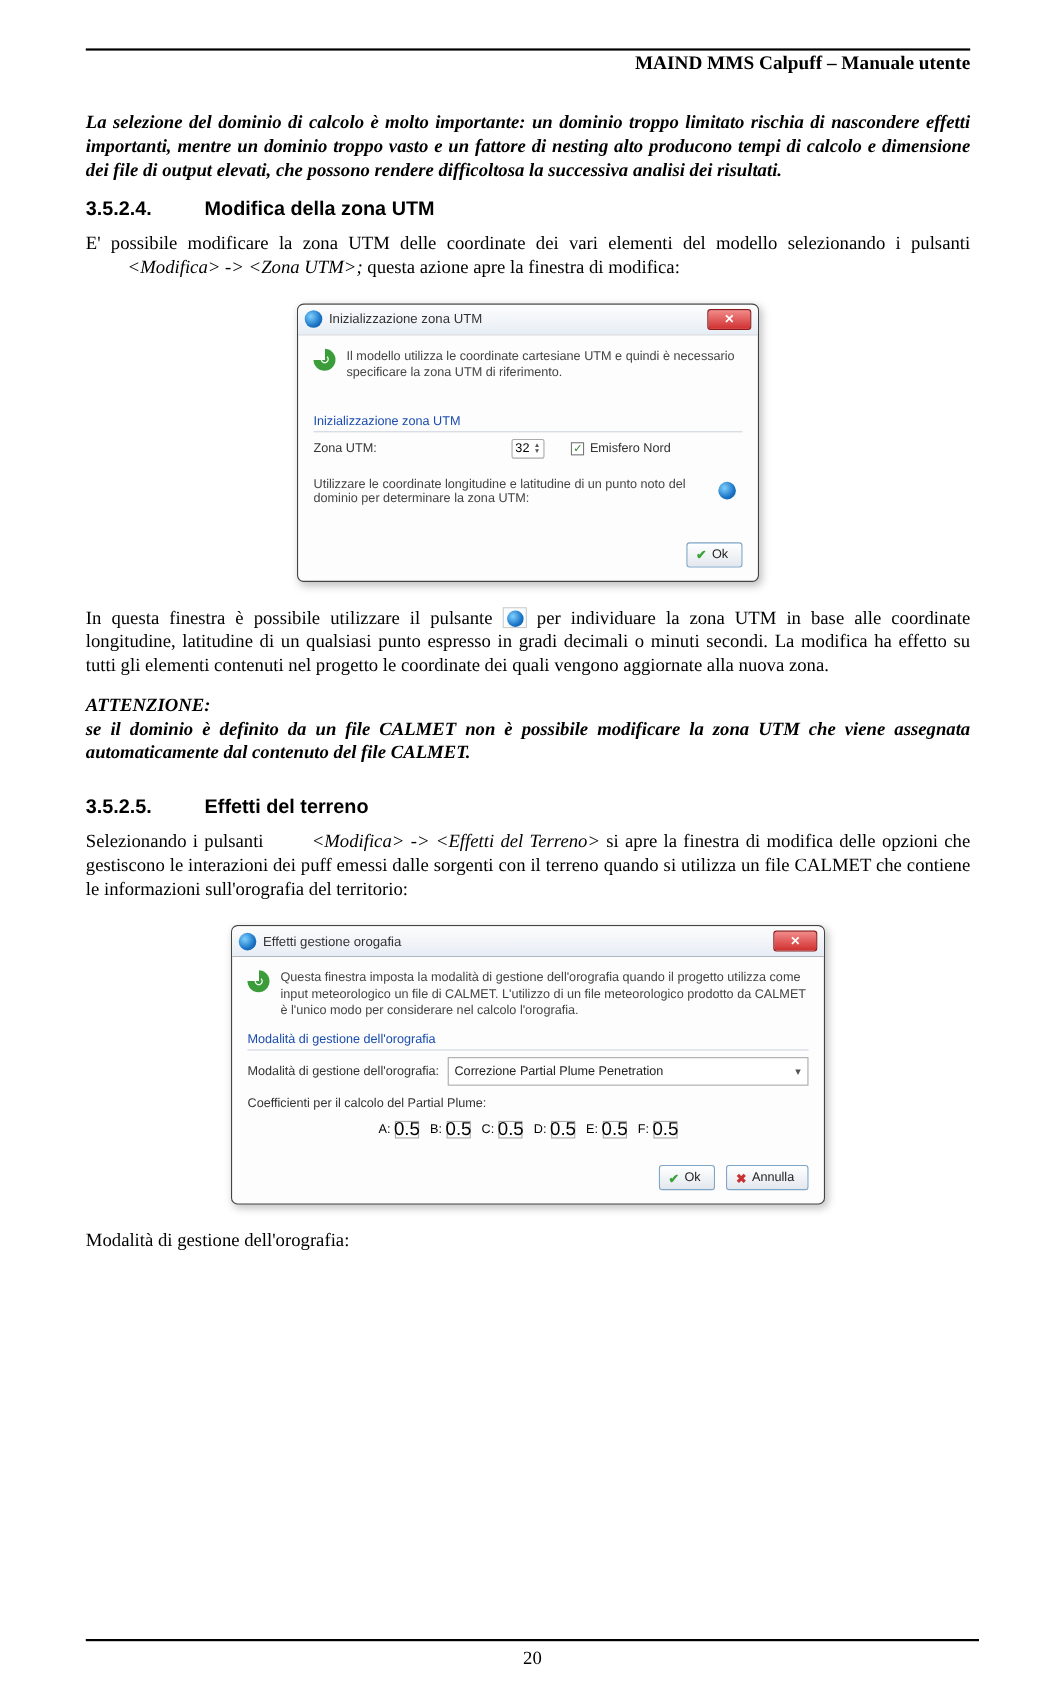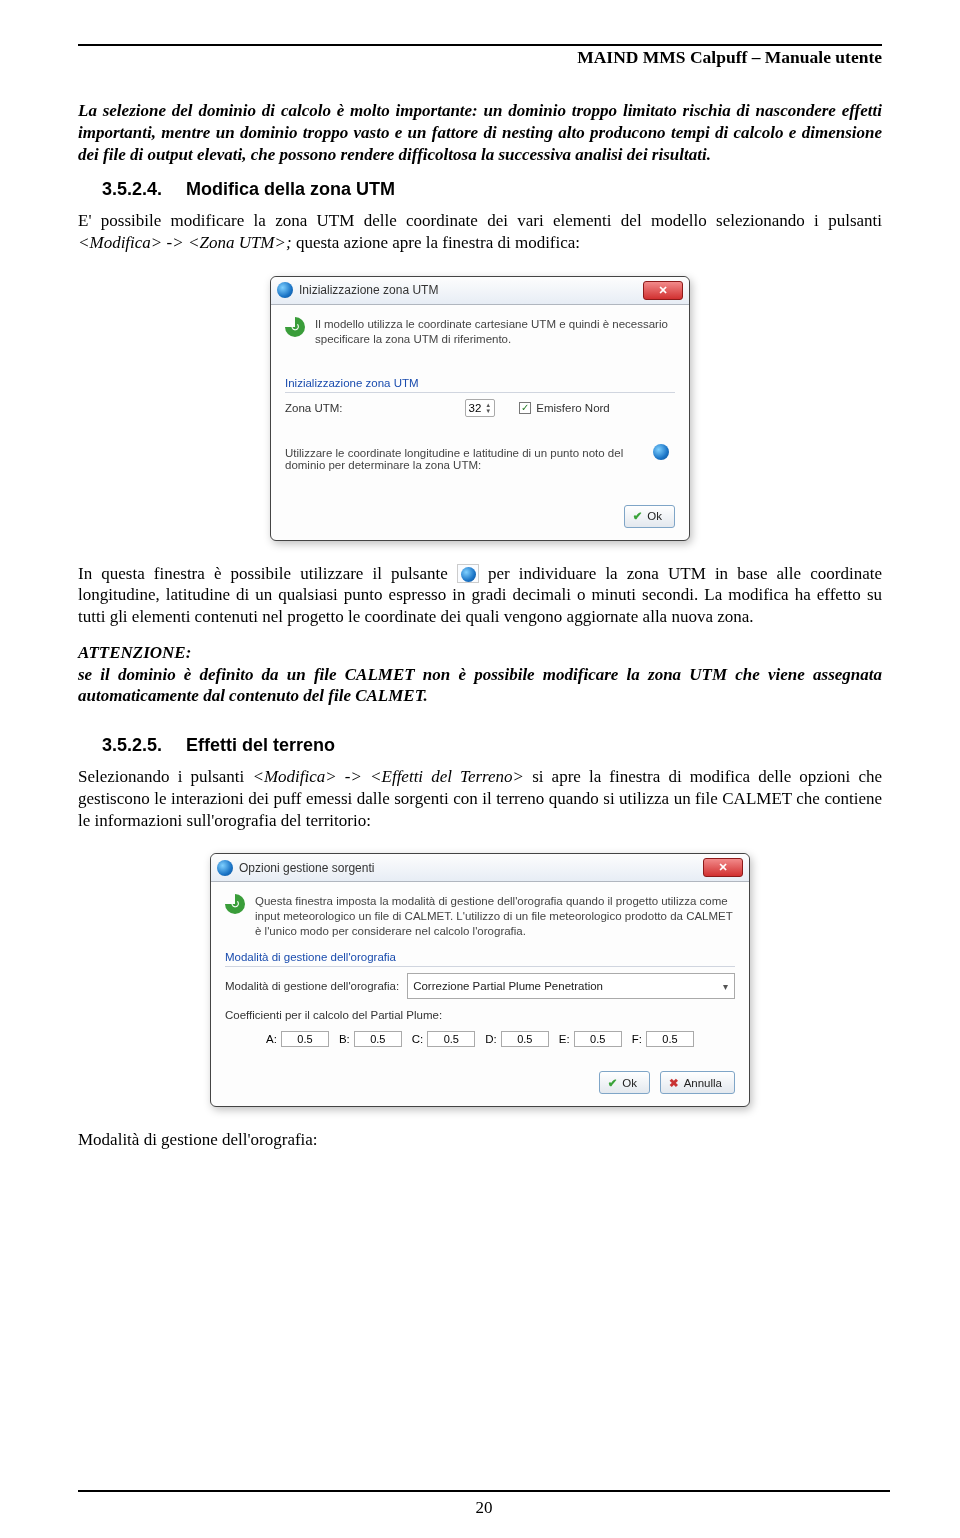--- a/index.html
+++ b/index.html
@@ -17,24 +17,24 @@
     position: absolute;
     top: 44px; left: 78px; right: 78px;
     border-top: 2.5px solid #000;
     text-align: right;
     font-weight: bold;
     font-size: 17.5px;
     padding-top: 1px;
   }
   .content { margin-top: 56px; }
   .para { text-align: justify; line-height: 1.28; margin-bottom: 14px; }
-  .italic { font-style: italic; }
+  .italic { font-style: italic; margin-left: 38px; }
   .ital-bold { font-weight: bold; font-style: italic; }
   .heading-row { display: flex; align-items: baseline; margin: 10px 0 10px 0; }
-  .heading-num { font-family: Arial, Helvetica, sans-serif; font-weight: bold; font-size: 18px; width: 108px; text-align: center; }
+  .heading-num { font-family: Arial, Helvetica, sans-serif; font-weight: bold; font-size: 18px; width: 108px; }
   .heading-txt { font-family: Arial, Helvetica, sans-serif; font-weight: bold; font-size: 18px; }
   .dialog-wrap { display: flex; justify-content: center; margin: 22px 0 22px 0; }
 
   
   .dlg1 {
     width: 420px;
     border: 1px solid #444;
     border-radius: 6px;
     font-family: "Segoe UI", Arial, sans-serif;
     font-size: 11.5px;
@@ -70,21 +70,21 @@
   .dlg-row { display:flex; align-items:center; gap: 6px; margin-bottom: 10px; }
   .dlg-row label { color:#333; }
   .dlg-spin {
     display:inline-flex; align-items:center; border:1px solid #aaa; border-radius:2px;
     padding: 1px 3px; background:#fff; height: 18px;
   }
   .dlg-spin-btns { display:flex; flex-direction:column; margin-left:4px; }
   .dlg-spin-btns span { font-size:6px; line-height:6px; color:#555; }
   .chk { display:inline-flex; align-items:center; gap:5px; color:#333; margin-left: 18px; }
   .chk-box { width:12px; height:12px; border:1px solid #777; background:#fff; display:flex; align-items:center; justify-content:center; font-size:10px; color:#2a7d2a; }
-  .dlg-subtext { color:#444; margin: 20px 0 6px 0; }
+  .dlg-subtext { color:#444; margin: 8px 0 6px 0; }
   .dlg-actions { display:flex; justify-content:flex-end; padding: 8px 14px 12px 14px; gap:10px; }
   .dlg-btn { height:23px; padding: 0 12px 0 8px; background: linear-gradient(#fff,#e3e8ee); border:1px solid #7fa5c7; border-radius:3px; display:flex; align-items:center; gap:5px; font-size:11.5px; color:#222; }
   .tick { color:#3aa33a; font-weight:bold; }
   .xmark { color:#c93232; font-weight:bold; }
   .globe-right { margin-left:auto; }
 
   
   .inline-globe {
     display:inline-block; width:22px; height:19px; border:1px solid #ccc;
     background:#fafcff; vertical-align: -4px; position:relative;
@@ -103,21 +103,21 @@
     font-size:11.5px;
     background:#fdfdfd;
     box-shadow: 2px 3px 8px rgba(0,0,0,.25);
   }
   .dlg2 .dlg-group-label { margin-top: 6px; }
   .dlg2 .dlg-info-row { margin-bottom: 12px; }
   .dlg2-select { flex:1; border:1px solid #aaa; background:#fff; height:19px; display:flex; align-items:center; padding:12px 5px; color:#222; position:relative; }
   .dlg2-select::after{ content:"▾"; position:absolute; right:6px; color:#555; font-size:10px; }
   .coef-row { display:flex; align-items:center; gap: 10px; justify-content:center; margin: 10px 0 6px 0; }
   .coef-row .c { display:flex; align-items:center; gap:4px; }
-  .coef-box { width:48px; height:16px; border:1px solid #aaa; background:#fff; text-align:center; font-size:11px; display:flex; align-items:center; justify-content:center; }
+  .coef-box { width:22px; height:16px; border:1px solid #aaa; background:#fff; text-align:center; font-size:17px; display:flex; align-items:center; justify-content:center; }
 
   .footer {
     position:absolute; left:78px; right:70px; bottom:20px;
     border-top: 2.5px solid #000; text-align:center; padding-top:6px; font-size:17px;
   }
 </style>
 </head>
 <body>
 
 <div class="header-bar">
@@ -195,21 +195,21 @@
   </div>
 
   <p class="para">
     <span>Selezionando i pulsanti </span><span class="italic">&lt;Modifica&gt; -&gt; &lt;Effetti del Terreno&gt;</span><span>  si apre la finestra di modifica delle opzioni che gestiscono le interazioni dei puff emessi dalle sorgenti con il terreno quando si utilizza un file CALMET che contiene le informazioni sull'orografia del territorio:</span>
   </p>
 
   <div class="dialog-wrap">
     <div class="dlg2">
       <div class="dlg-titlebar">
         <span class="globe-icon"></span>
-        <span class="dlg-title-text">Opzioni gestione sorgenti</span>
+        <span class="dlg-title-text">Effetti gestione orogafia</span>
         <div class="dlg-close">✕</div>
       </div>
       <div class="dlg-body">
         <div class="dlg-info-row">
           <span class="refresh-icon">↻</span>
           <div class="dlg-info-text">Questa finestra imposta la modalità di gestione dell'orografia quando il progetto utilizza come input meteorologico un file di CALMET. L'utilizzo di un file meteorologico prodotto da CALMET è l'unico modo per considerare nel calcolo l'orografia.</div>
         </div>
         <div class="dlg-group-label">Modalità di gestione dell'orografia</div>
         <div class="dlg-row" style="gap:8px">
           <label>Modalità di gestione dell'orografia:</label>

